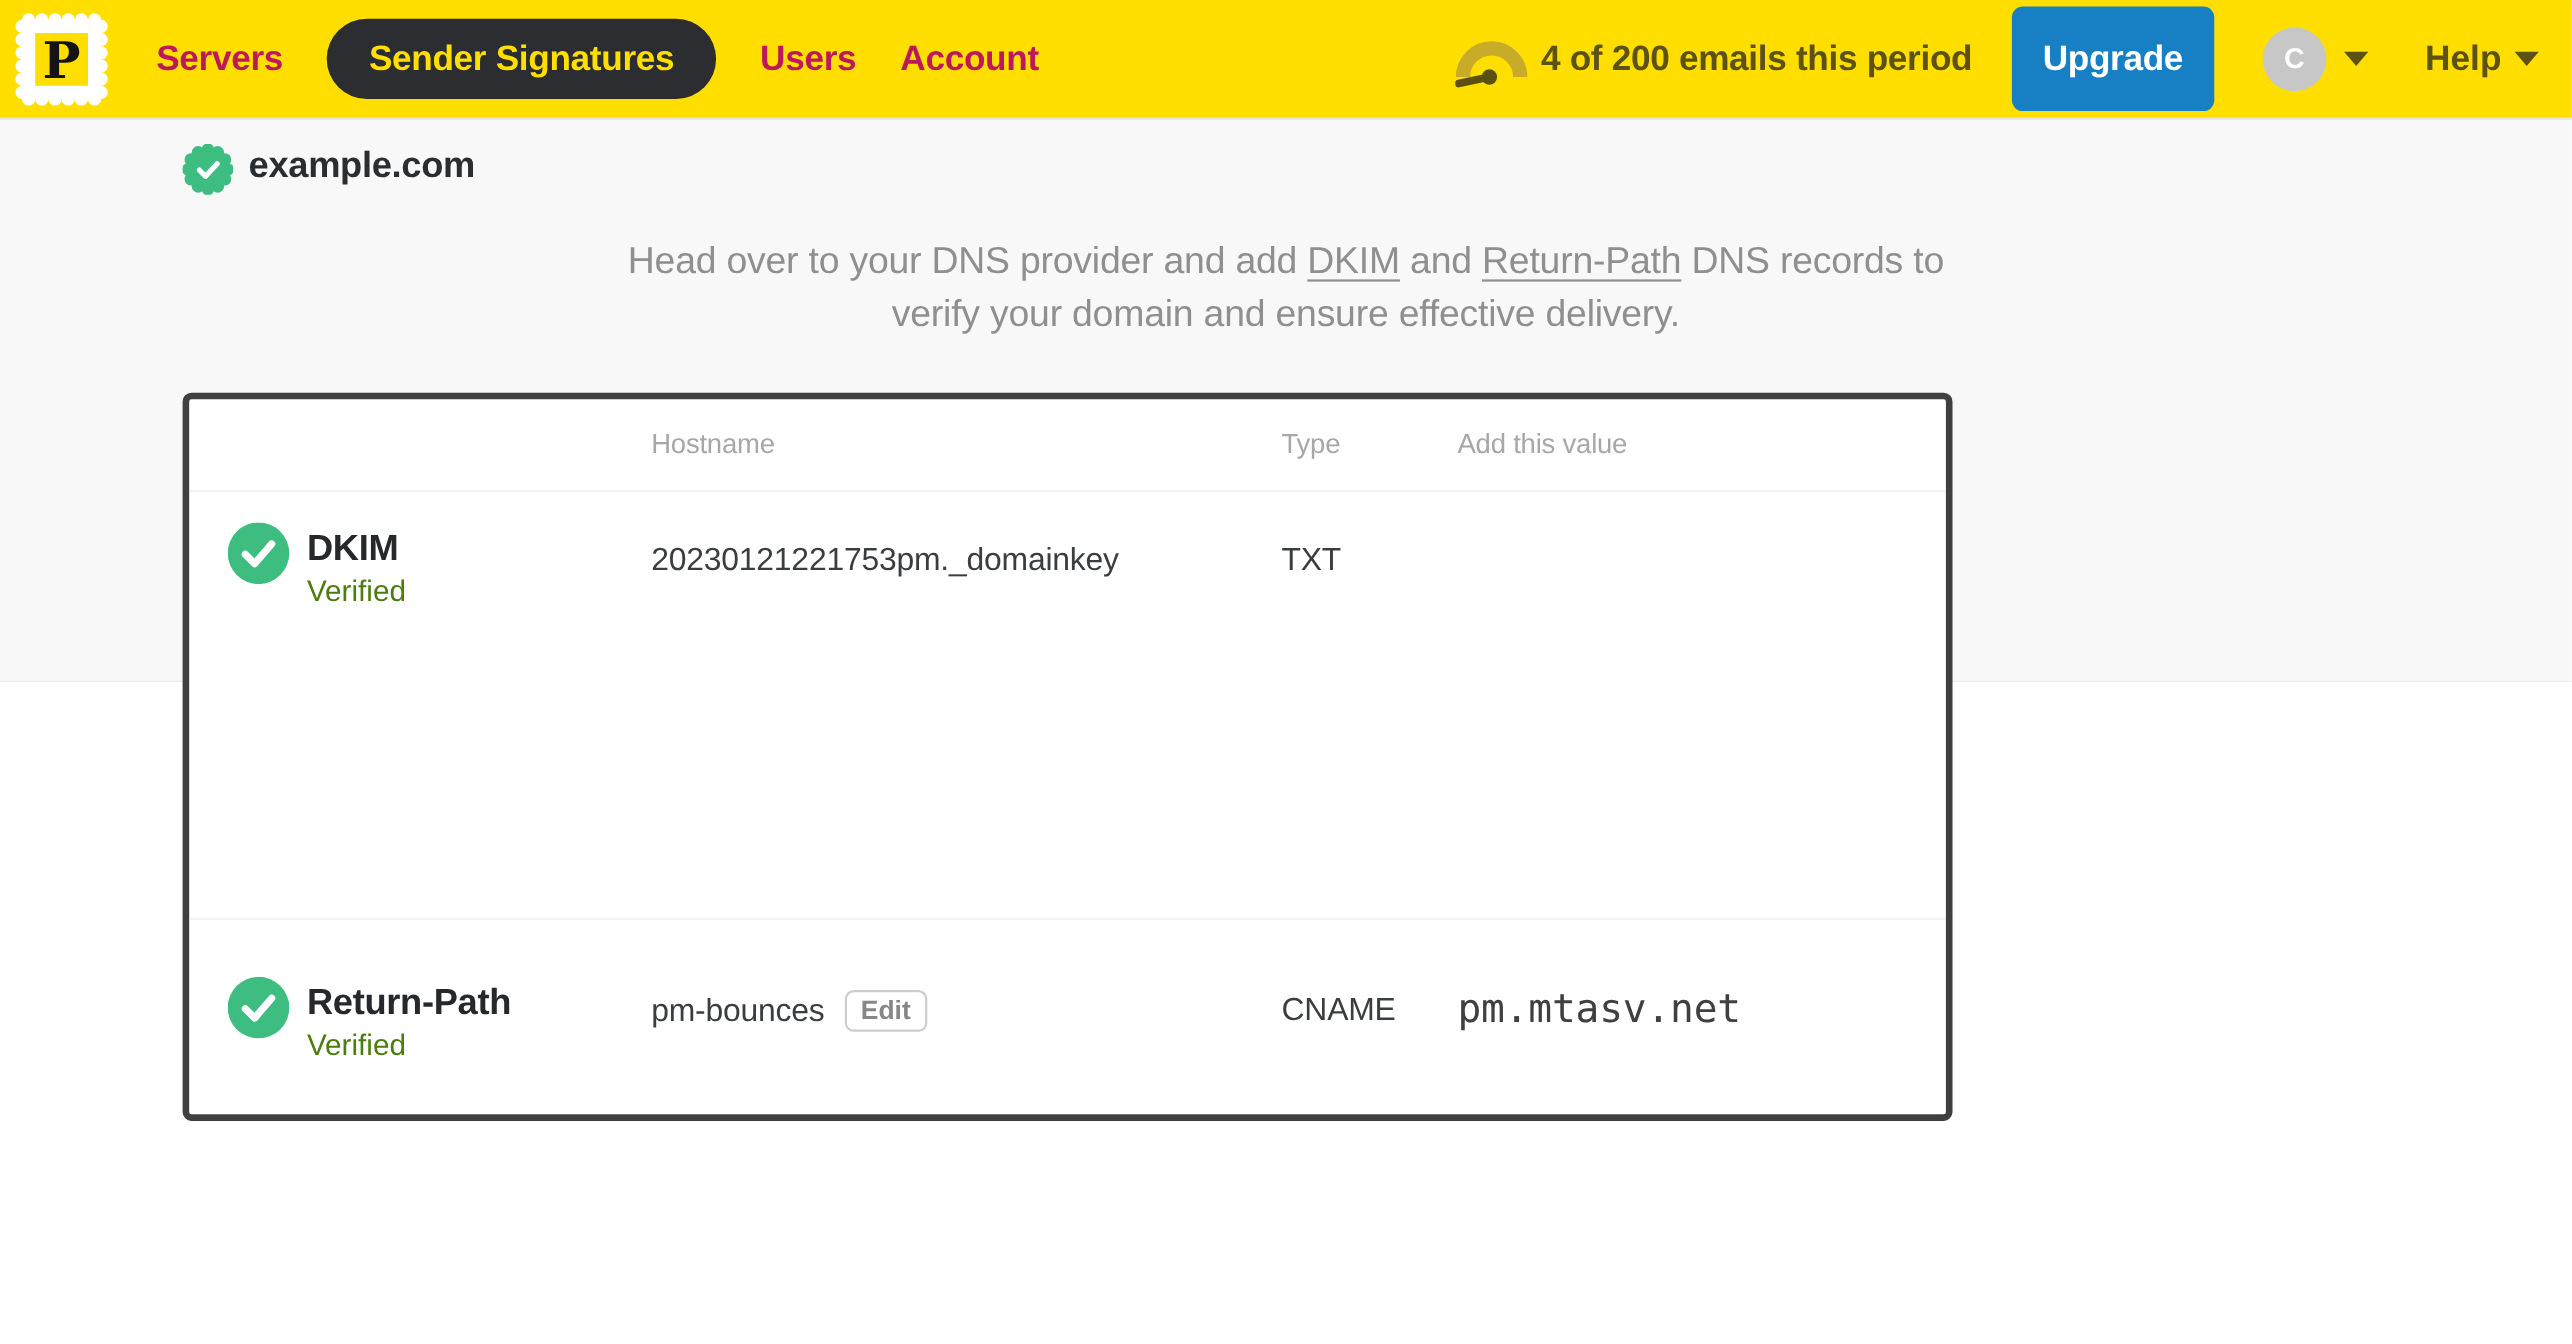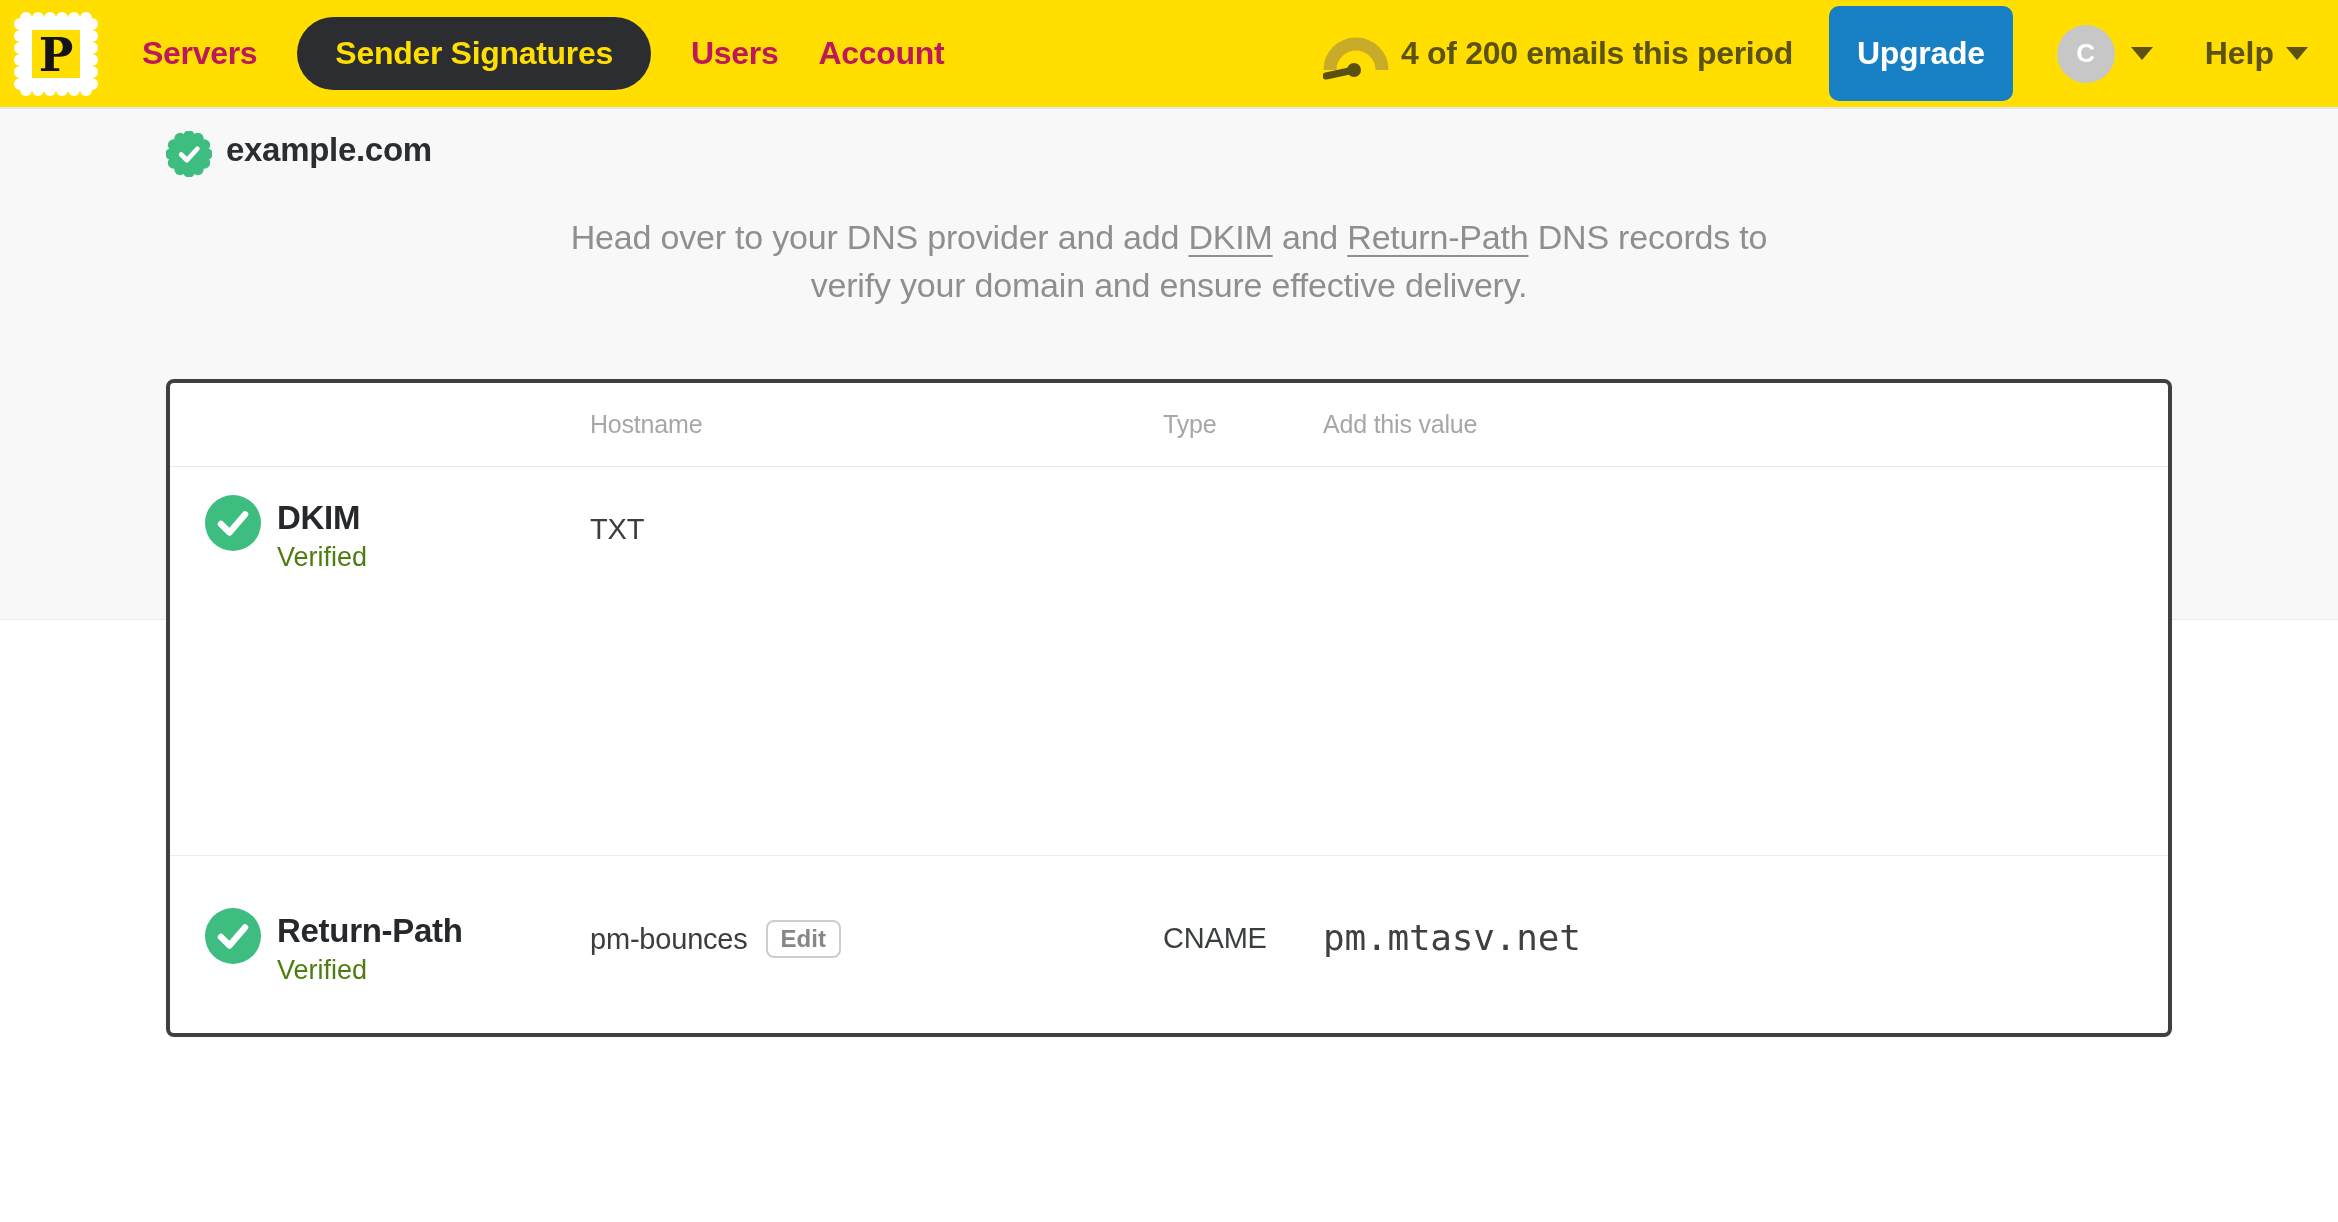--- a/index.html
+++ b/index.html
@@ -81,22 +81,22 @@
     color:#8f8f8f; letter-spacing:-0.2px;
   }
   .instructions a {
     color:#8f8f8f; text-decoration:underline;
     text-underline-offset:6px; text-decoration-thickness:2px; cursor:pointer;
   }
   .instr-line2 { display:block; }
 
   
   .card {
-    margin-top:70px; width:2006px; background:#ffffff;
-    border:4px solid #404040; border-radius:8px;
+    margin-top:48px; width:1609px; background:#ffffff;
+    border:6px solid #404040; border-radius:8px;
     box-shadow:0 1px 3px rgba(0,0,0,0.03);
   }
   .thead, .trow {
     display:grid;
     grid-template-columns:385px 573px 160px 1fr;
     padding-left:35px;
   }
   .thead { height:84px; align-items:center; border-bottom:1px solid #e9e9e9; }
   .th { font-size:25px; font-weight:400; color:#a7a7a7; letter-spacing:-0.2px; }
 
@@ -245,20 +245,21 @@
           <svg viewBox="0 0 56 56" width="56" height="56" aria-hidden="true">
             <circle cx="28" cy="28" r="28" fill="#3ebd80"></circle>
             <polyline points="16,29 24.5,37.5 40,19.5" fill="none" stroke="#ffffff" stroke-width="6.5" stroke-linecap="round" stroke-linejoin="round"></polyline>
           </svg>
         </span>
         <span>
           <div class="record-name">DKIM</div>
           <div class="record-status">Verified</div>
         </span>
       </div>
+      <div class="cell-text">20230121221753pm._domainkey</div>
       <div class="cell-text">TXT</div>
     </div>
 
     <div class="trow row-return-path">
       <div class="record-cell">
         <span class="check-circle">
           <svg viewBox="0 0 56 56" width="56" height="56" aria-hidden="true">
             <circle cx="28" cy="28" r="28" fill="#3ebd80"></circle>
             <polyline points="16,29 24.5,37.5 40,19.5" fill="none" stroke="#ffffff" stroke-width="6.5" stroke-linecap="round" stroke-linejoin="round"></polyline>
           </svg>

